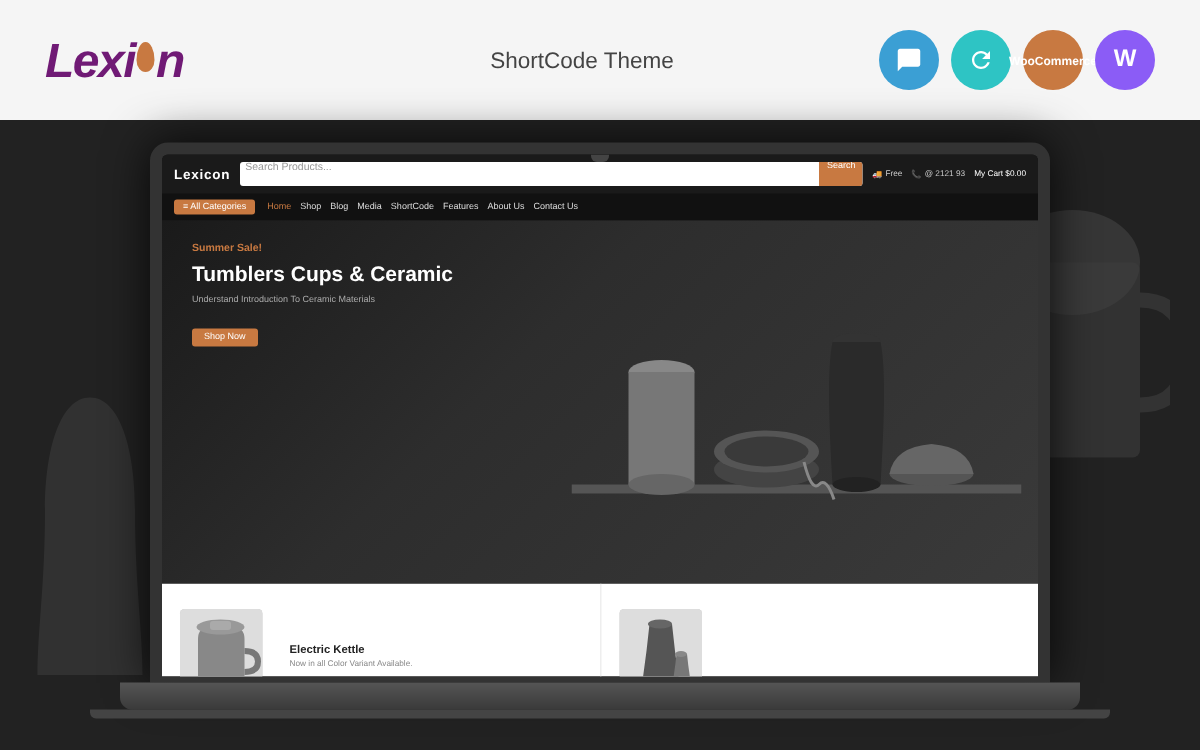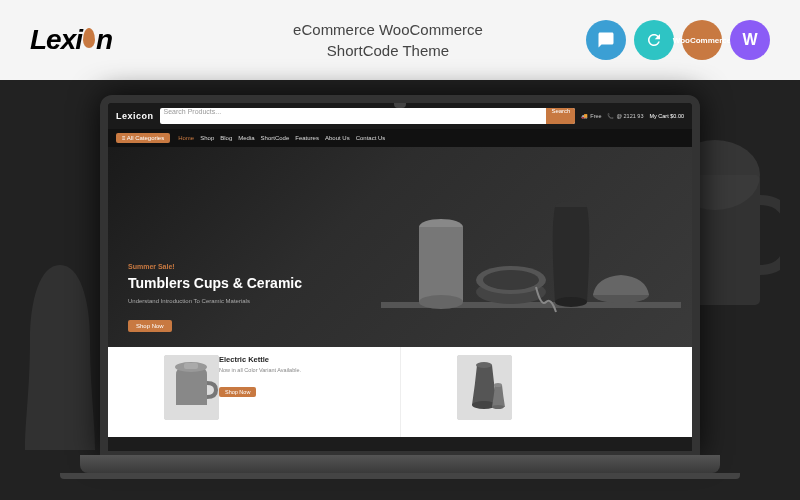--- a/index.html
+++ b/index.html
@@ -19,23 +19,23 @@
       padding: 12px 30px;
       height: 80px;
       gap: 20px;
     }
     .logo-area {
       display: flex;
       align-items: center;
       min-width: 160px;
     }
     .logo-text {
-      font-size: 28px;
+      font-size: 32px;
       font-weight: 900;
-      color: #000000;
+      color: #701a75;
       letter-spacing: -1px;
       font-style: italic;
     }
     .logo-icon {
       display: inline-block;
       width: 12px;
       height: 20px;
       background: #c87941;
       border-radius: 50% 50% 50% 50% / 60% 60% 40% 40%;
       margin: 0 1px;
@@ -219,25 +219,25 @@
     .nav-link-item {
       font-size: 6px;
       color: #ddd;
       cursor: pointer;
     }
     .nav-link-item.active { color: #c87941; }
 
     
     .hero {
       background: linear-gradient(135deg, #1a1a1a 0%, #2d2d2d 40%, #3a3a3a 100%);
-      height: 200px;
-      position: relative;
-      overflow: hidden;
-      display: flex;
-      align-items: flex-end;
+      height: 242px;
+      position: relative;
+      overflow: hidden;
+      display: flex;
+      align-items: flex-start;
       padding: 15px 20px;
     }
     .hero-text {
       z-index: 2;
       flex: 1;
     }
     .hero-sale {
       font-size: 7px;
       color: #c87941;
       font-weight: bold;
@@ -278,25 +278,24 @@
 
     
     .product-row {
       display: flex;
       height: 90px;
       background: #fff;
     }
     .product-card {
       flex: 1;
       display: flex;
-      align-items: flex-start;
+      align-items: flex-end;
       padding: 8px 12px;
-      gap: 0;
+      gap: 18px;
       border-right: 1px solid #eee;
-      margin-left: 44px;
     }
     .product-img {
       width: 55px;
       height: 65px;
       background: #ccc;
       border-radius: 3px;
       flex-shrink: 0;
       overflow: hidden;
     }
     .product-info {
@@ -345,21 +344,20 @@
 </head>
 <body>
 
 <div class="top-header">
   <div class="logo-area">
     <span class="logo-text">Lexi</span>
       <span class="logo-icon"></span>
       <span class="logo-text">n</span>
   </div>
   <div class="header-tagline">
-    <div>eCommerce WooCommerce</div>
     <div>ShortCode Theme</div>
   </div>
   <div class="header-icons">
     <div class="icon-circle ic-blue">
       <svg width="18" height="18" viewBox="0 0 24 24" fill="white">
         <path d="M20 2H4c-1.1 0-2 .9-2 2v18l4-4h14c1.1 0 2-.9 2-2V4c0-1.1-.9-2-2-2z"></path>
       </svg>
     </div>
     <div class="icon-circle ic-teal">
       <svg width="18" height="18" viewBox="0 0 24 24" fill="white">

